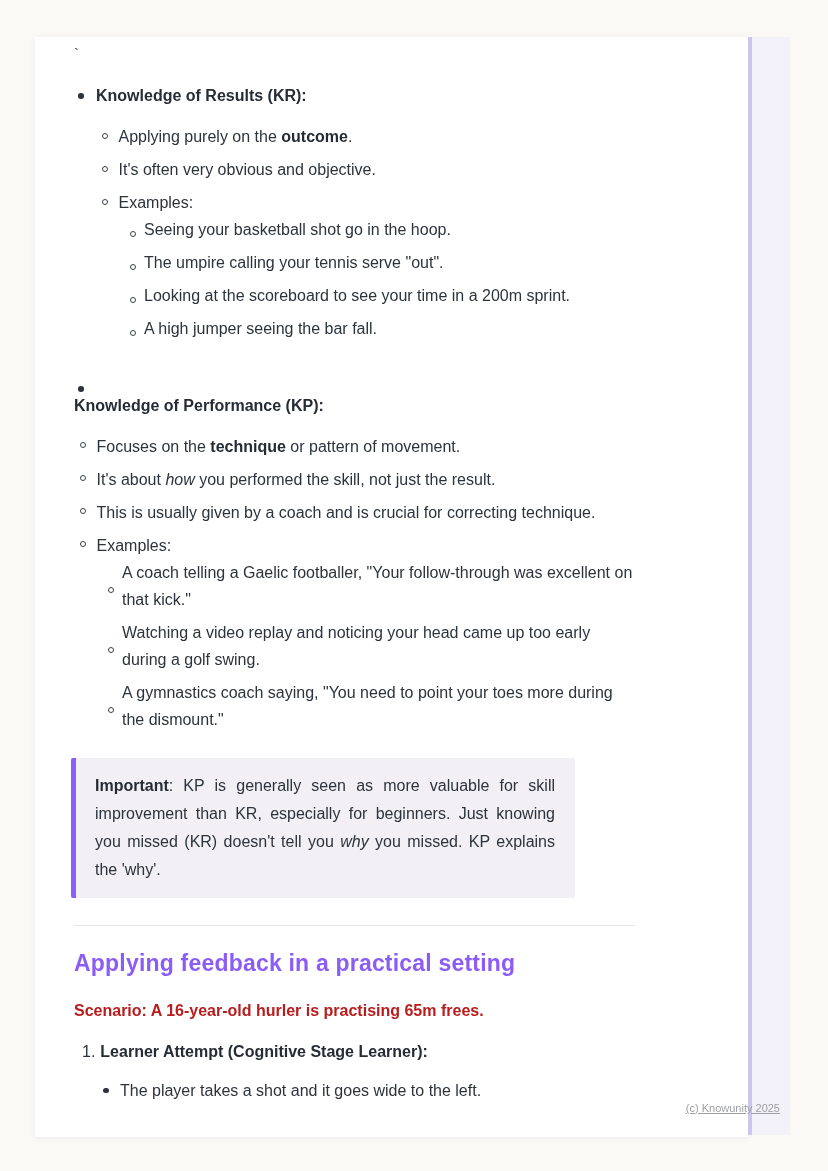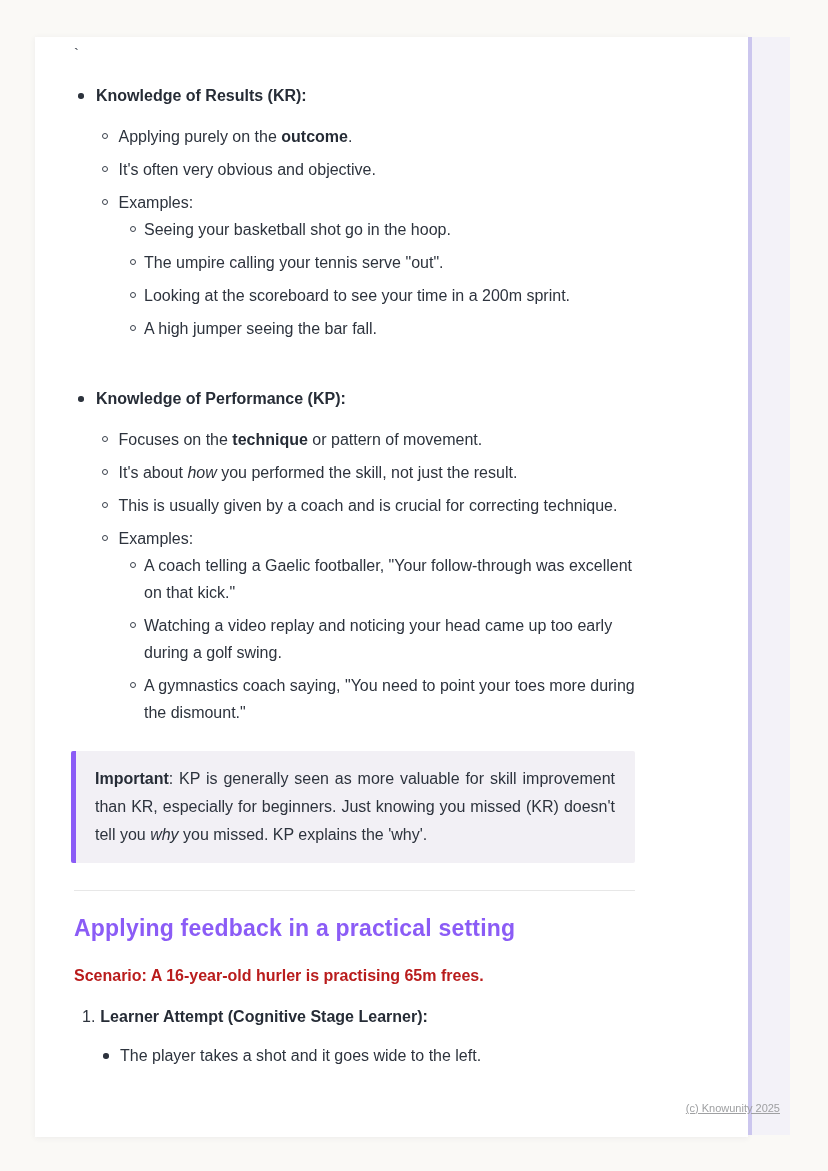--- a/index.html
+++ b/index.html
@@ -42,42 +42,42 @@
     font-size: 16px;
     line-height: 27px;
   }
 
   .stray { margin-top: 5px; font-size: 15px; line-height: 24px; color: #3a404b; }
 
   b, strong, .bold { font-weight: 700; color: #262c36; }
   i, em { font-style: italic; }
 
   ul.l1 { list-style: none; margin-top: 16px; }
-  ul.l1 > li + li { margin-top: 31px; }
+  ul.l1 > li + li { margin-top: 21px; flex-direction: column; }
   ul.l1 > li { display: flex; align-items: flex-start; }
 
   .marker { flex: 0 0 auto; border-radius: 50%; }
   .disc  { width: 5.5px; height: 5.5px; background: #2d333d; margin-top: 11px; }
   .ring  { width: 6px;  height: 6px;  border: 1.6px solid #3a414c; margin-top: 9.5px; background: transparent; }
 
   .l1-marker { margin-left: 4px; margin-right: 12.5px; }
   .li-body { flex: 1 1 auto; min-width: 0; }
 
   ul.l2 { list-style: none; margin-top: 14px; }
   ul.l2 > li { display: flex; align-items: flex-start; margin-bottom: 6px; }
   .l2-marker { margin-left: 6px; margin-right: 10.5px; }
 
   ul.l3 { list-style: none; margin-top: 0; }
-  ul.l3 > li { display: flex; align-items: flex-start; margin-bottom: 6px; }
+  ul.l3 > li { display: flex; align-items: center; margin-bottom: 6px; }
   .l3-marker { margin-left: 11px; margin-right: 8.5px; }
 
   .callout {
     margin-top: 13px;
     margin-left: -3px;
-    width: 564px;
+    width: 504px;
     background: #f2f0f5;
     border-left: 5px solid #8b5cf6;
     border-radius: 2px;
     padding: 14px 20px 14px 19px;
     line-height: 28px;
     text-align: justify;
   }
 
   hr.divider {
     border: none;

